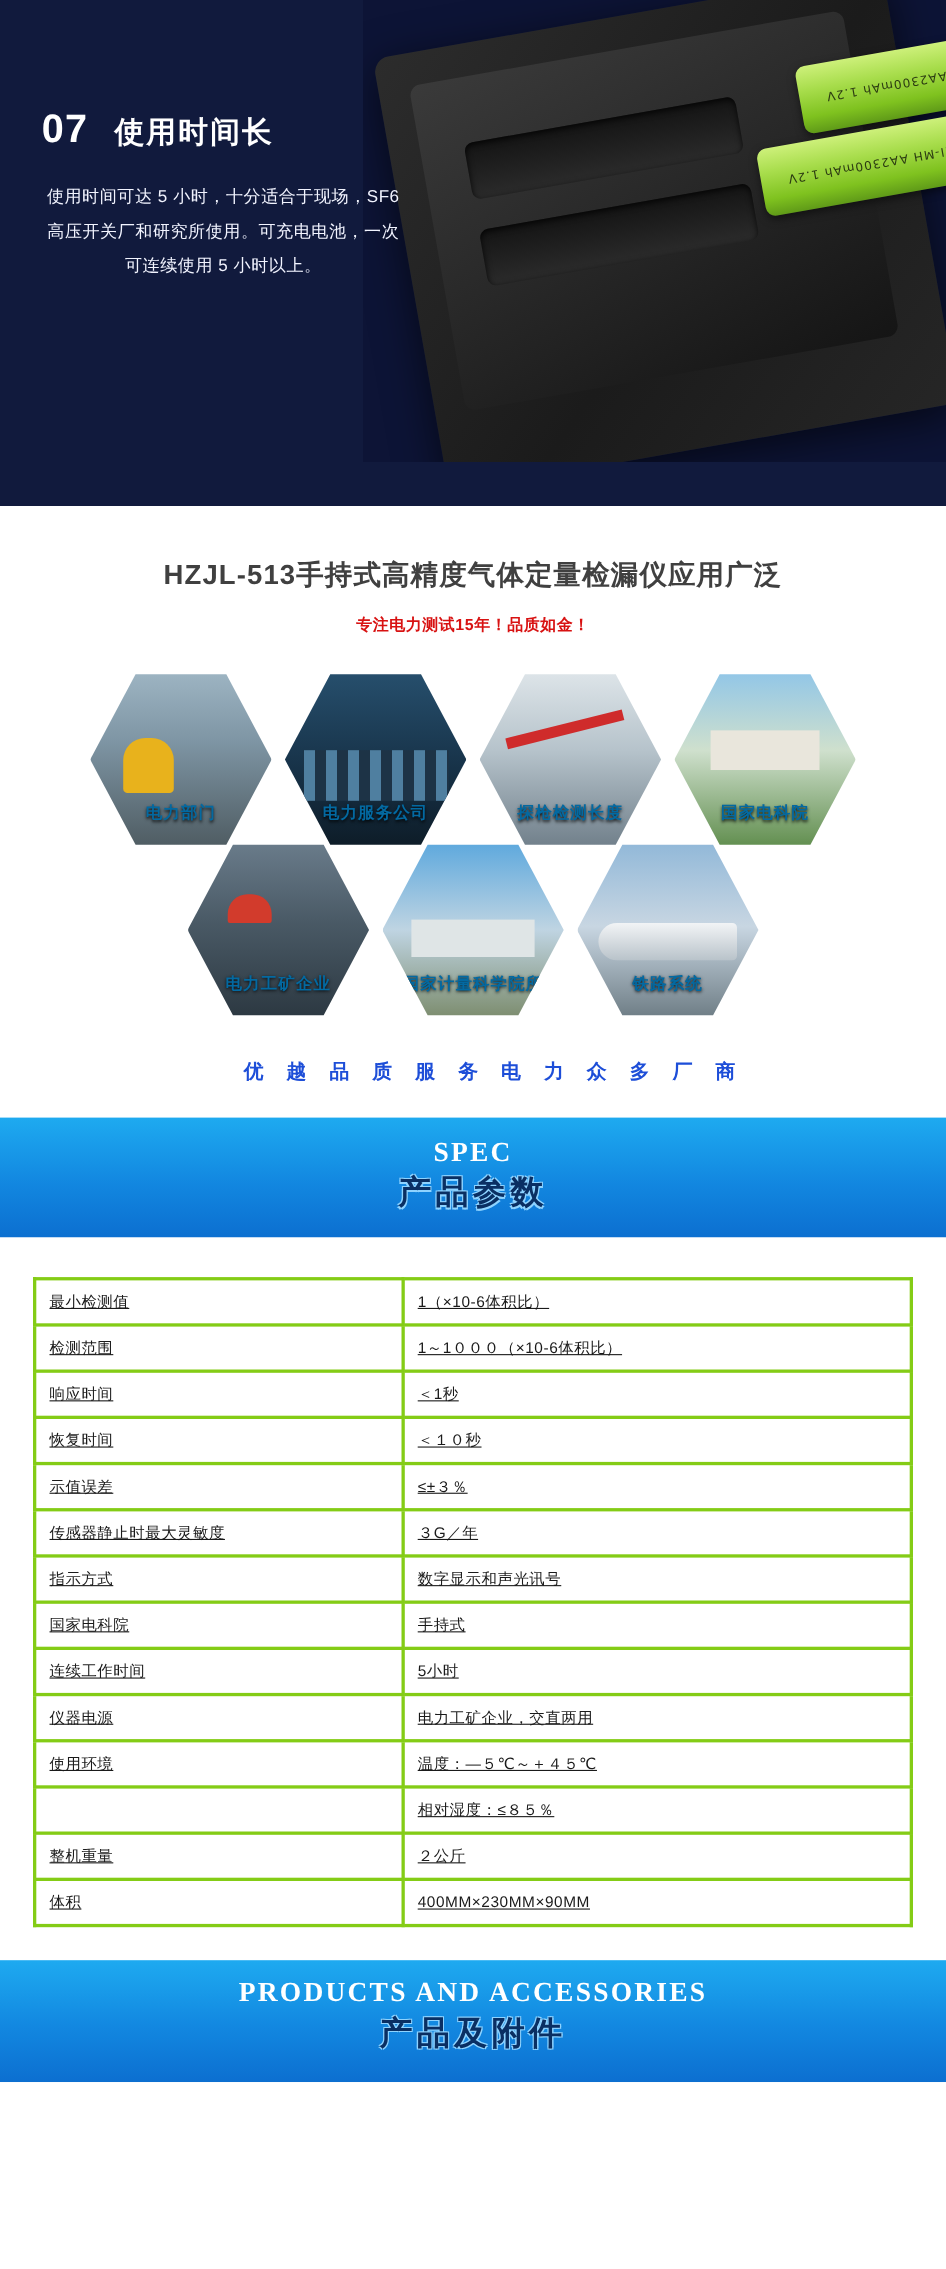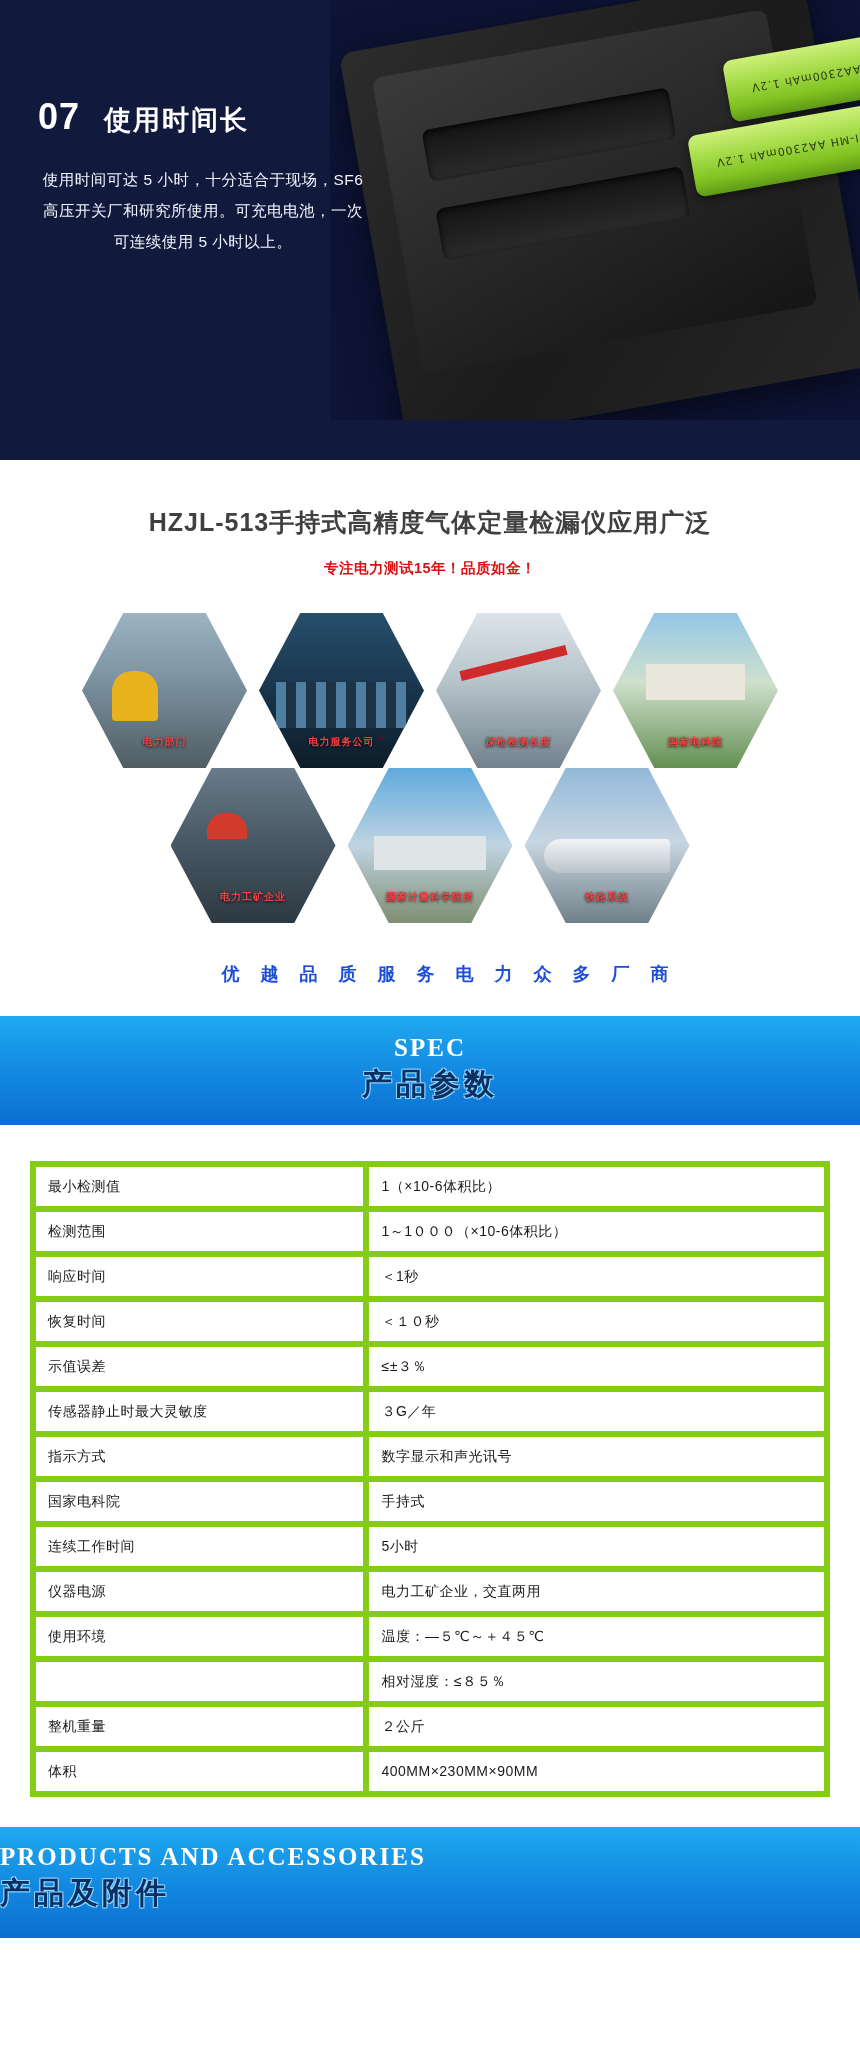--- a/index.html
+++ b/index.html
@@ -139,22 +139,22 @@
   .hex {
     position: relative;
     width: 165px; height: 165px;
     clip-path: polygon(25% 3%, 75% 3%, 100% 50%, 75% 97%, 25% 97%, 0% 50%);
     overflow: hidden;
   }
   .hex .img { position: absolute; inset: 0; }
   .hex .cap {
     position: absolute;
     left: 0; right: 0; bottom: 24px;
-    color: #ef4444;
-    font-size: 10px;
+    color: #0369a1;
+    font-size: 15px;
     font-weight: bold;
     letter-spacing: 1px;
     text-shadow: 0 1px 3px rgba(0,0,0,.9);
   }
   
   .sc1 { background: linear-gradient(180deg,#9fb6c4 0%,#7e95a4 40%,#4d5a60 100%); }
   .sc1::after { content:""; position:absolute; left:18%; top:38%; width:46px; height:50px; background:#e8b21c; border-radius:20px 20px 4px 4px; }
   .sc2 { background: linear-gradient(180deg,#27506e 0%,#173248 55%,#0d1b26 100%); }
   .sc2::after { content:""; position:absolute; left:10%; right:10%; top:45%; height:46px;
     background: repeating-linear-gradient(90deg,#4f7fa0 0 10px,#1d3346 10px 20px); }
@@ -203,31 +203,33 @@
 
   
   .spec-wrap { padding: 36px 30px 30px; background: #ffffff; }
   table.spec {
     width: 100%;
     border-collapse: collapse;
     font-size: 14px;
     color: #1a1a1a;
   }
   table.spec td {
-    border: 6px solid #84cc16;
+    border: 3px solid #84cc16;
     padding: 9px 12px;
     line-height: 1.5;
     letter-spacing: .5px;
+    text-decoration: underline;
   }
   table.spec td.k { width: 42%; }
   table.spec td.v { width: 58%; }
 
   
   .banner2 {
     background: linear-gradient(180deg,#1eaaf0 0%,#1287e0 55%,#0c6fd0 100%);
+    text-align: center;
     padding: 16px 0 24px;
     color: #ffffff;
   }
 </style>
 </head>
 <body>
 
 <div class="page">
 
   <section class="hero">

